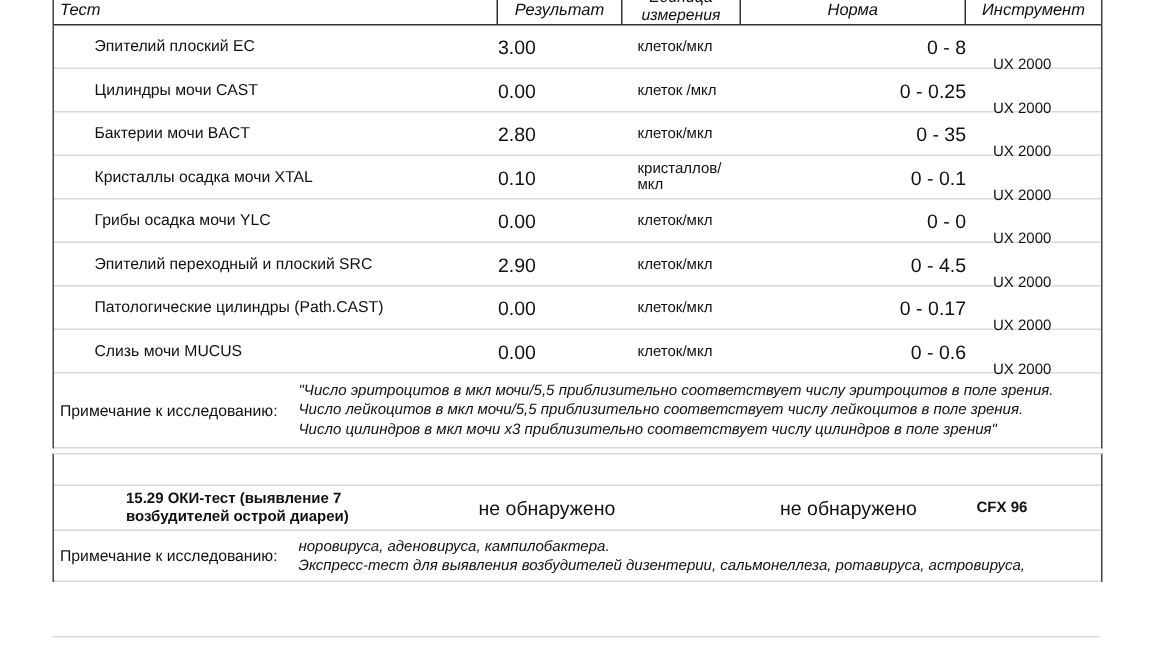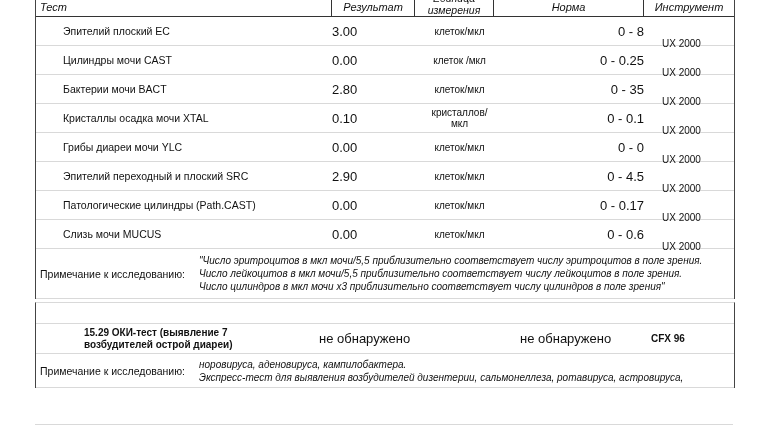--- a/index.html
+++ b/index.html
@@ -12,21 +12,21 @@
   .hdr .c:last-child { border-right:none; }
   .c { box-sizing:border-box; }
   .c-test { width:296px; padding-left:4px; }
   .c-res { width:83px; justify-content:center; }
   .c-unit { width:79px; justify-content:center; text-align:center; line-height:12px; }
   .c-norm { width:150px; justify-content:center; }
   .c-inst { width:90px; justify-content:center; }
   .body-row { height:28px; font-size:10.5px; }
   .body-row .c-test { padding-left:27px; }
   .body-row .c-res { padding-right:4px; font-size:13px; }
-  .body-row .c-unit { text-align:center; padding-left:10px; font-size:10px; line-height:11px; }
+  .body-row .c-unit { text-align:left; padding-left:10px; font-size:10px; line-height:11px; }
   .body-row .c-norm { text-align:right; font-size:13px; }
   .body-row .c-inst { text-align:left; padding-left:18px; font-size:10px;margin-top:24px; }
   .note-row { height:49px; font-size:10.5px; align-items:center; }
   .note-label { width:163px; padding-left:4px; box-sizing:border-box; }
   .note-text { font-style:italic; font-size:10px; line-height:13px; }
   .note-line { display:block; white-space:nowrap; }
   .oki { top:302px; }
   .oki-empty { height:20px; }
   .oki-row { height:29px; }
   .oki-name { width:239px; padding-left:48px; font-size:10px; font-weight:bold; line-height:12px; box-sizing:border-box; }
@@ -73,21 +73,21 @@
     <div class="c c-inst">UX 2000</div>
   </div>
   <div class="row body-row">
     <div class="c c-test">Кристаллы осадка мочи XTAL</div>
     <div class="c c-res">0.10</div>
     <div class="c c-unit" style="width:79px;">кристаллов/ мкл</div>
     <div class="c c-norm">0 - 0.1</div>
     <div class="c c-inst">UX 2000</div>
   </div>
   <div class="row body-row">
-    <div class="c c-test">Грибы диареи мочи YLC</div>
+    <div class="c c-test">Грибы осадка мочи YLC</div>
     <div class="c c-res">0.00</div>
     <div class="c c-unit">клеток/мкл</div>
     <div class="c c-norm">0 - 0</div>
     <div class="c c-inst">UX 2000</div>
   </div>
   <div class="row body-row">
     <div class="c c-test">Эпителий переходный и плоский SRC</div>
     <div class="c c-res">2.90</div>
     <div class="c c-unit">клеток/мкл</div>
     <div class="c c-norm">0 - 4.5</div>

